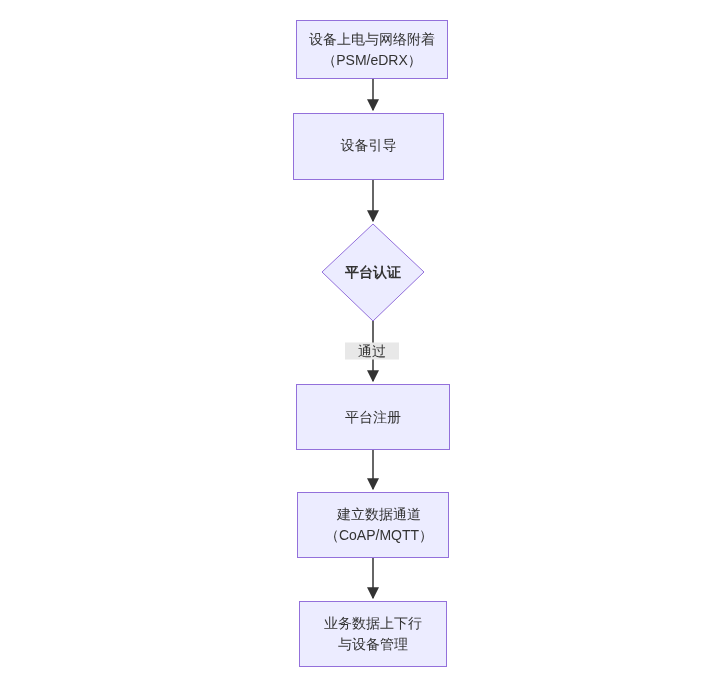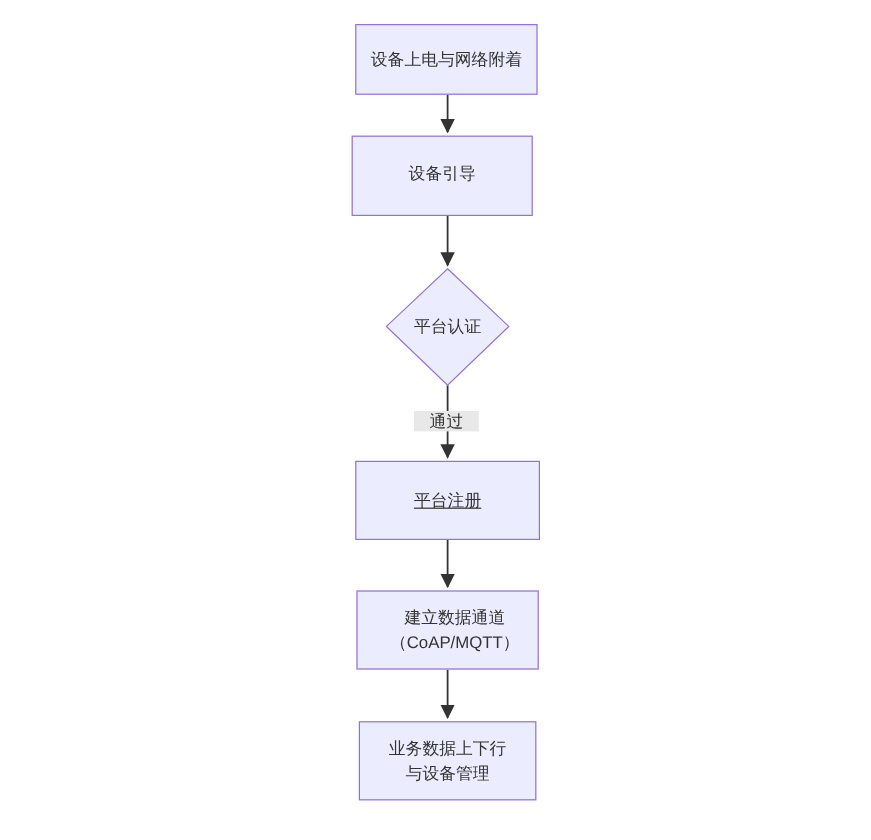--- a/index.html
+++ b/index.html
@@ -37,20 +37,21 @@
     align-items: center;
   }
   .diamond-label {
     position: absolute;
     color: var(--text-color, #333333);
     font-size: 14px;
     line-height: 21px;
     text-align: center;
     transform: translate(-50%, -50%);
     white-space: nowrap;
+    font-weight: bold;
   }
   .edge-label {
     position: absolute;
     transform: translate(-50%, -50%);
     background: var(--label-bg, #e8e8e8);
     color: var(--text-color, #333333);
     font-size: 14px;
     line-height: 17px;
     padding: 0 13px;
     white-space: nowrap;
@@ -72,31 +73,32 @@
     <line x1="373" y1="180" x2="373" y2="221" stroke="#333333" stroke-width="1.5" marker-end="url(#arrowhead)"></line>
     <line x1="373" y1="321" x2="373" y2="381" stroke="#333333" stroke-width="1.5" marker-end="url(#arrowhead)"></line>
     <line x1="373" y1="450" x2="373" y2="489" stroke="#333333" stroke-width="1.5" marker-end="url(#arrowhead)"></line>
     <line x1="373" y1="558" x2="373" y2="598" stroke="#333333" stroke-width="1.5" marker-end="url(#arrowhead)"></line>
 
     <polygon points="373,224 424,272 373,321 322,272" fill="#ECECFF" stroke="#9370DB" stroke-width="1"></polygon>
   </svg>
 
   <div class="node" style="left:296px; top:20px;  width:152px; height:59px;">
     <div>设备上电与网络附着</div>
+    <div>（PSM/eDRX）</div>
   </div>
 
   <div class="node" style="left:293px; top:113px; width:151px; height:67px;font-family:Liberation Mono, monospace;">
     <div>设备引导</div>
   </div>
 
   <div class="diamond-label" style="left:373px; top:272px;">平台认证</div>
 
   <div class="edge-label" style="left:372px; top:351px;">通过</div>
 
-  <div class="node" style="left:296px; top:384px; width:154px; height:66px;text-decoration:underline;">
+  <div class="node" style="left:296px; top:384px; width:154px; height:66px;">
     <div>平台注册</div>
   </div>
 
   <div class="node" style="left:297px; top:492px; width:152px; height:66px;padding-left:12px;">
     <div>建立数据通道</div>
     <div>（CoAP/MQTT）</div>
   </div>
 
   <div class="node" style="left:299px; top:601px; width:148px; height:66px;">
     <div>业务数据上下行</div>

